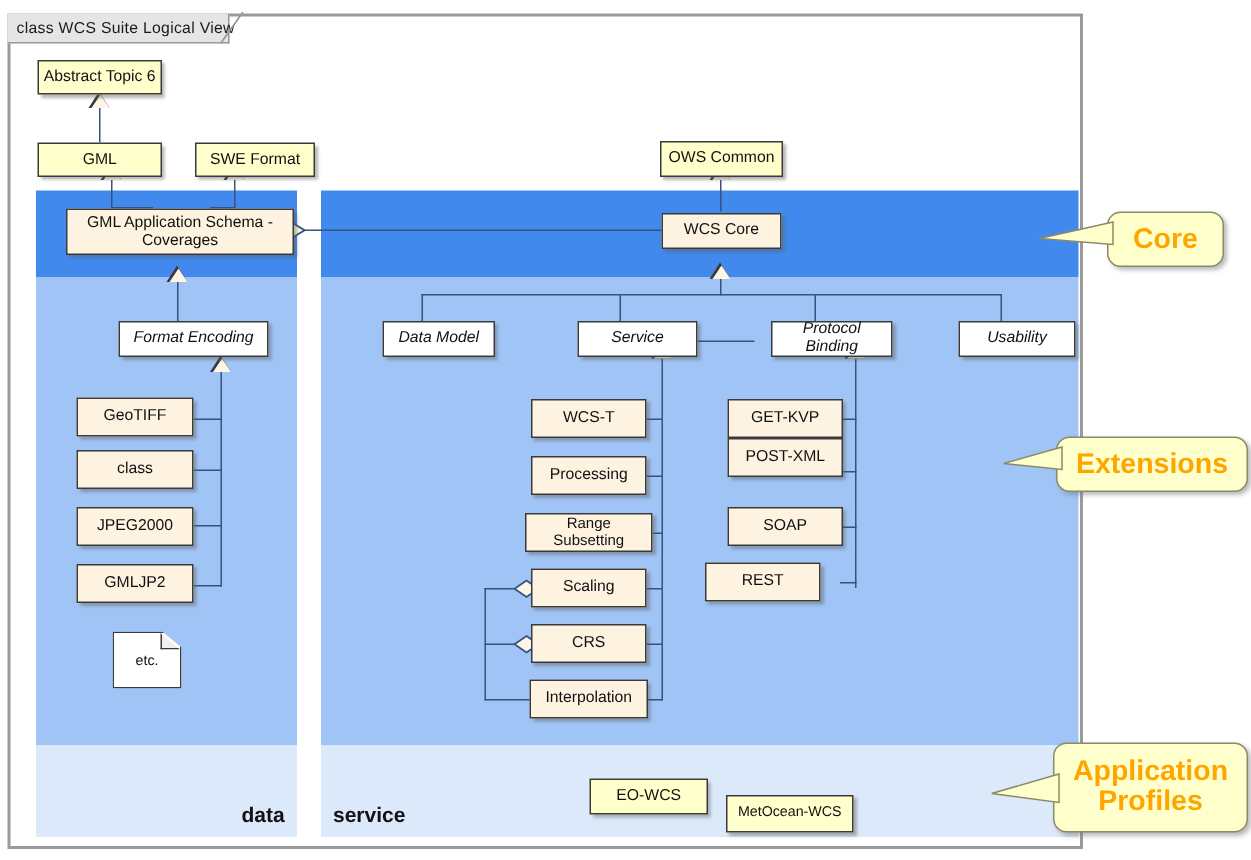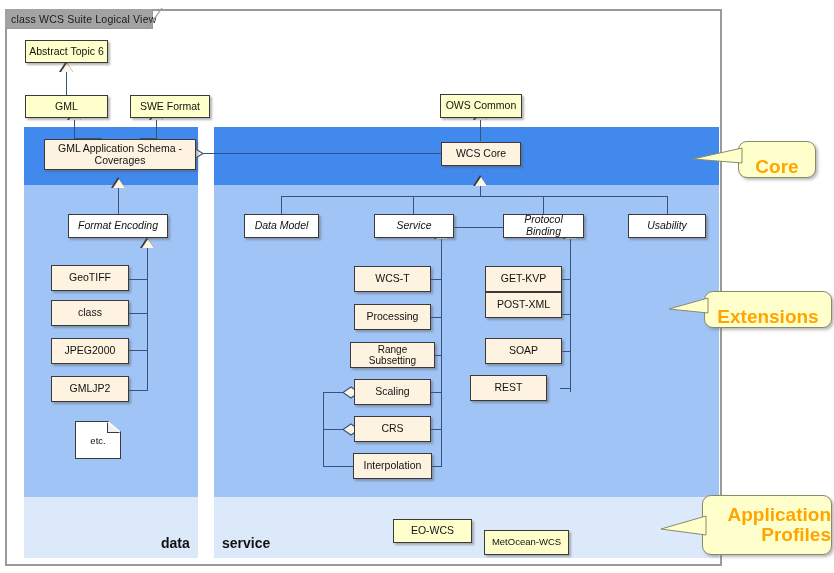--- a/index.html
+++ b/index.html
@@ -4,38 +4,38 @@
 <style>
   html,body{margin:0;padding:0;background:#ffffff;}
   body{font-family:"Liberation Sans",sans-serif;}
   #canvas{position:relative;width:834px;height:573px;background:#ffffff;overflow:hidden;}
 
   
   .frame{position:absolute;left:5px;top:9px;width:717px;height:557px;
          border:2px solid #9a9a9a;background:transparent;box-sizing:border-box;}
   .title-tab{position:absolute;left:5px;top:9px;height:20px;
              border:1px solid #9a9a9a;border-left:none;border-top:none;
-             background:#a3a3a3;box-sizing:border-box;}
+             background:#e5e5e5;box-sizing:border-box;}
   .title-tab .tab-body{position:relative;height:100%;display:flex;align-items:center;
              padding:0 6px;font-size:10.5px;color:#1a1a1a;white-space:nowrap;letter-spacing:.2px;}
   .title-tab .slant-line{position:absolute;right:-12px;top:-1px;width:17px;height:22px;overflow:hidden;}
 
   
   .panel{position:absolute;box-sizing:border-box;}
   .band{position:absolute;left:0;width:100%;box-sizing:border-box;}
 
   
   .box{position:absolute;box-sizing:border-box;border:1.3px solid #3a3a3a;
        display:flex;align-items:center;justify-content:center;text-align:center;
        font-size:10.5px;color:#111111;line-height:1.12;
        box-shadow:2px 2px 2px rgba(90,90,90,.45);}
   .box.cream{background:#fdf3e0;}
   .box.yellow{background:#ffffcc;}
   .box.white{background:#ffffff;}
-  .box.abstract{font-style:italic;}
+  .box.abstract{font-style:italic;margin-left:11px;}
   .box span{display:block;padding:0 3px;}
 
   
   .note{position:absolute;box-sizing:border-box;
         background:#ffffff;border:1.2px solid #3a3a3a;
         box-shadow:2px 2px 2px rgba(90,90,90,.4);
         font-size:9.5px;color:#111;display:flex;align-items:center;justify-content:center;
         clip-path:polygon(0 0,72% 0,100% 28%,100% 100%,0 100%);}
   .note .fold{position:absolute;right:0;top:0;width:28%;height:28%;
         border-left:1.2px solid #3a3a3a;border-bottom:1.2px solid #3a3a3a;
@@ -54,21 +54,21 @@
        border-bottom:9.5px solid #fdf6e6;left:0.5px;top:0.7px;}
   .diamond{position:absolute;}
   .diamond svg{display:block;}
 
   
   .caption{position:absolute;font-size:14px;font-weight:bold;color:#111;}
 
   
   .callout{position:absolute;background:#ffffcc;border:1.2px solid #8a8a6a;
            border-radius:9px;color:#FFA500;font-size:19px;font-weight:bold;
-           display:flex;align-items:flex-end;justify-content:center;text-align:center;
+           display:flex;align-items:center;justify-content:center;text-align:center;
            line-height:1.05;box-shadow:2px 2px 3px rgba(120,120,120,.5);}
   .callout .tail{position:absolute;}
 </style>
 </head>
 <body>
 
 <div id="canvas">
 
   <div class="panel" style="left:24px;top:127px;width:174px;height:431px;">
     <div class="band" style="top:0;height:58px;background:#4189EC;"></div>

